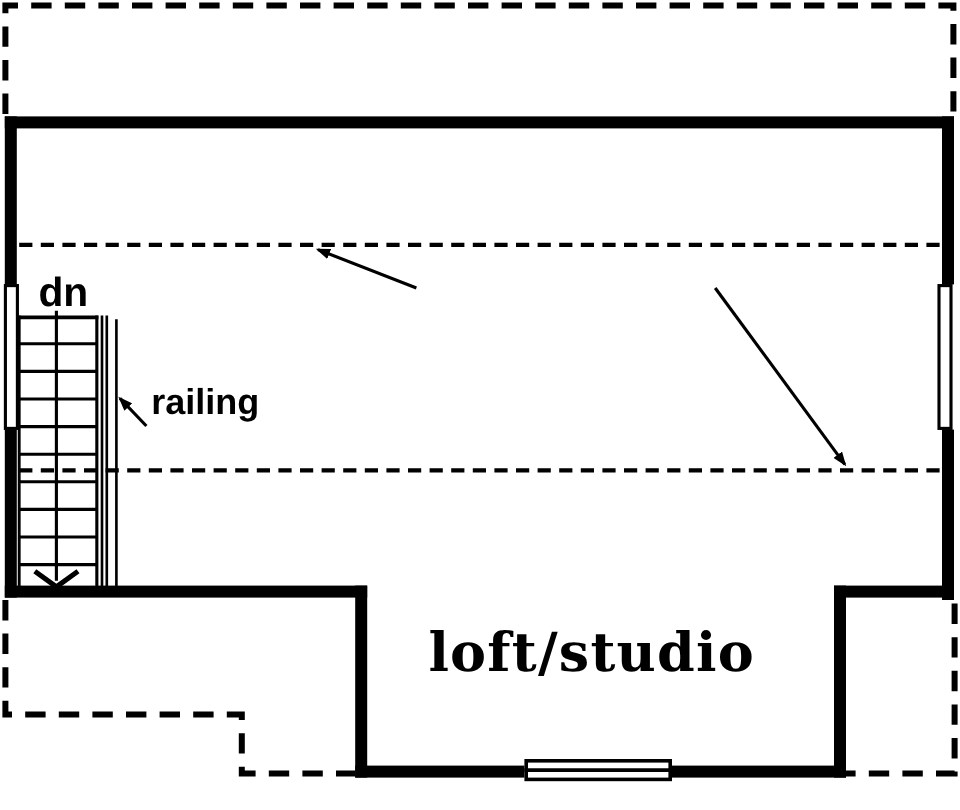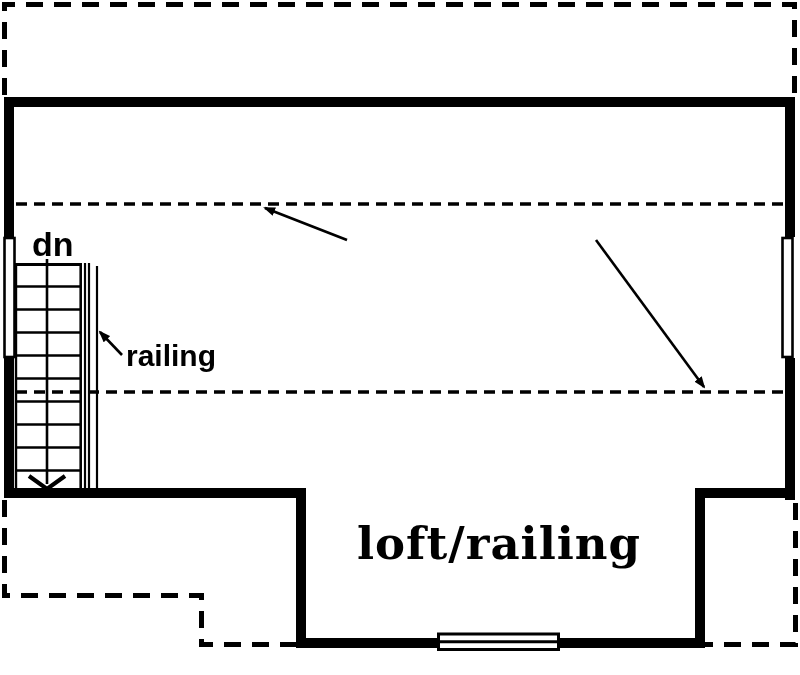--- a/index.html
+++ b/index.html
@@ -29,21 +29,21 @@
     white-space: nowrap;
     letter-spacing: 0px;
   }
   .label-dn {
     left: 32px;
     top: 227px;
     font-size: 34px;
   }
   .label-railing {
     left: 126px;
-    top: 341px;
+    top: 321px;
     font-size: 30px;
   }
   .label-clg {
     left: 378px;
     top: 222px;
     font-size: 31px;
   }
   .label-room {
     left: 357px;
     top: 521px;
@@ -127,15 +127,15 @@
 
     <g stroke="#000000" stroke-width="2.6" fill="none">
       <line x1="347" y1="240" x2="265" y2="208" marker-end="url(#ah)"></line>
       <line x1="596" y1="240" x2="704" y2="387" marker-end="url(#ah)"></line>
       <line x1="122" y1="355" x2="100" y2="332" marker-end="url(#ah)"></line>
     </g>
   </svg>
 
   <div class="label label-dn">dn</div>
   <div class="label label-railing">railing</div>
-  <div class="label label-room">loft/railing</div>
+  <div class="label label-room">loft/studio</div>
 
 </div>
 
 </body></html>

